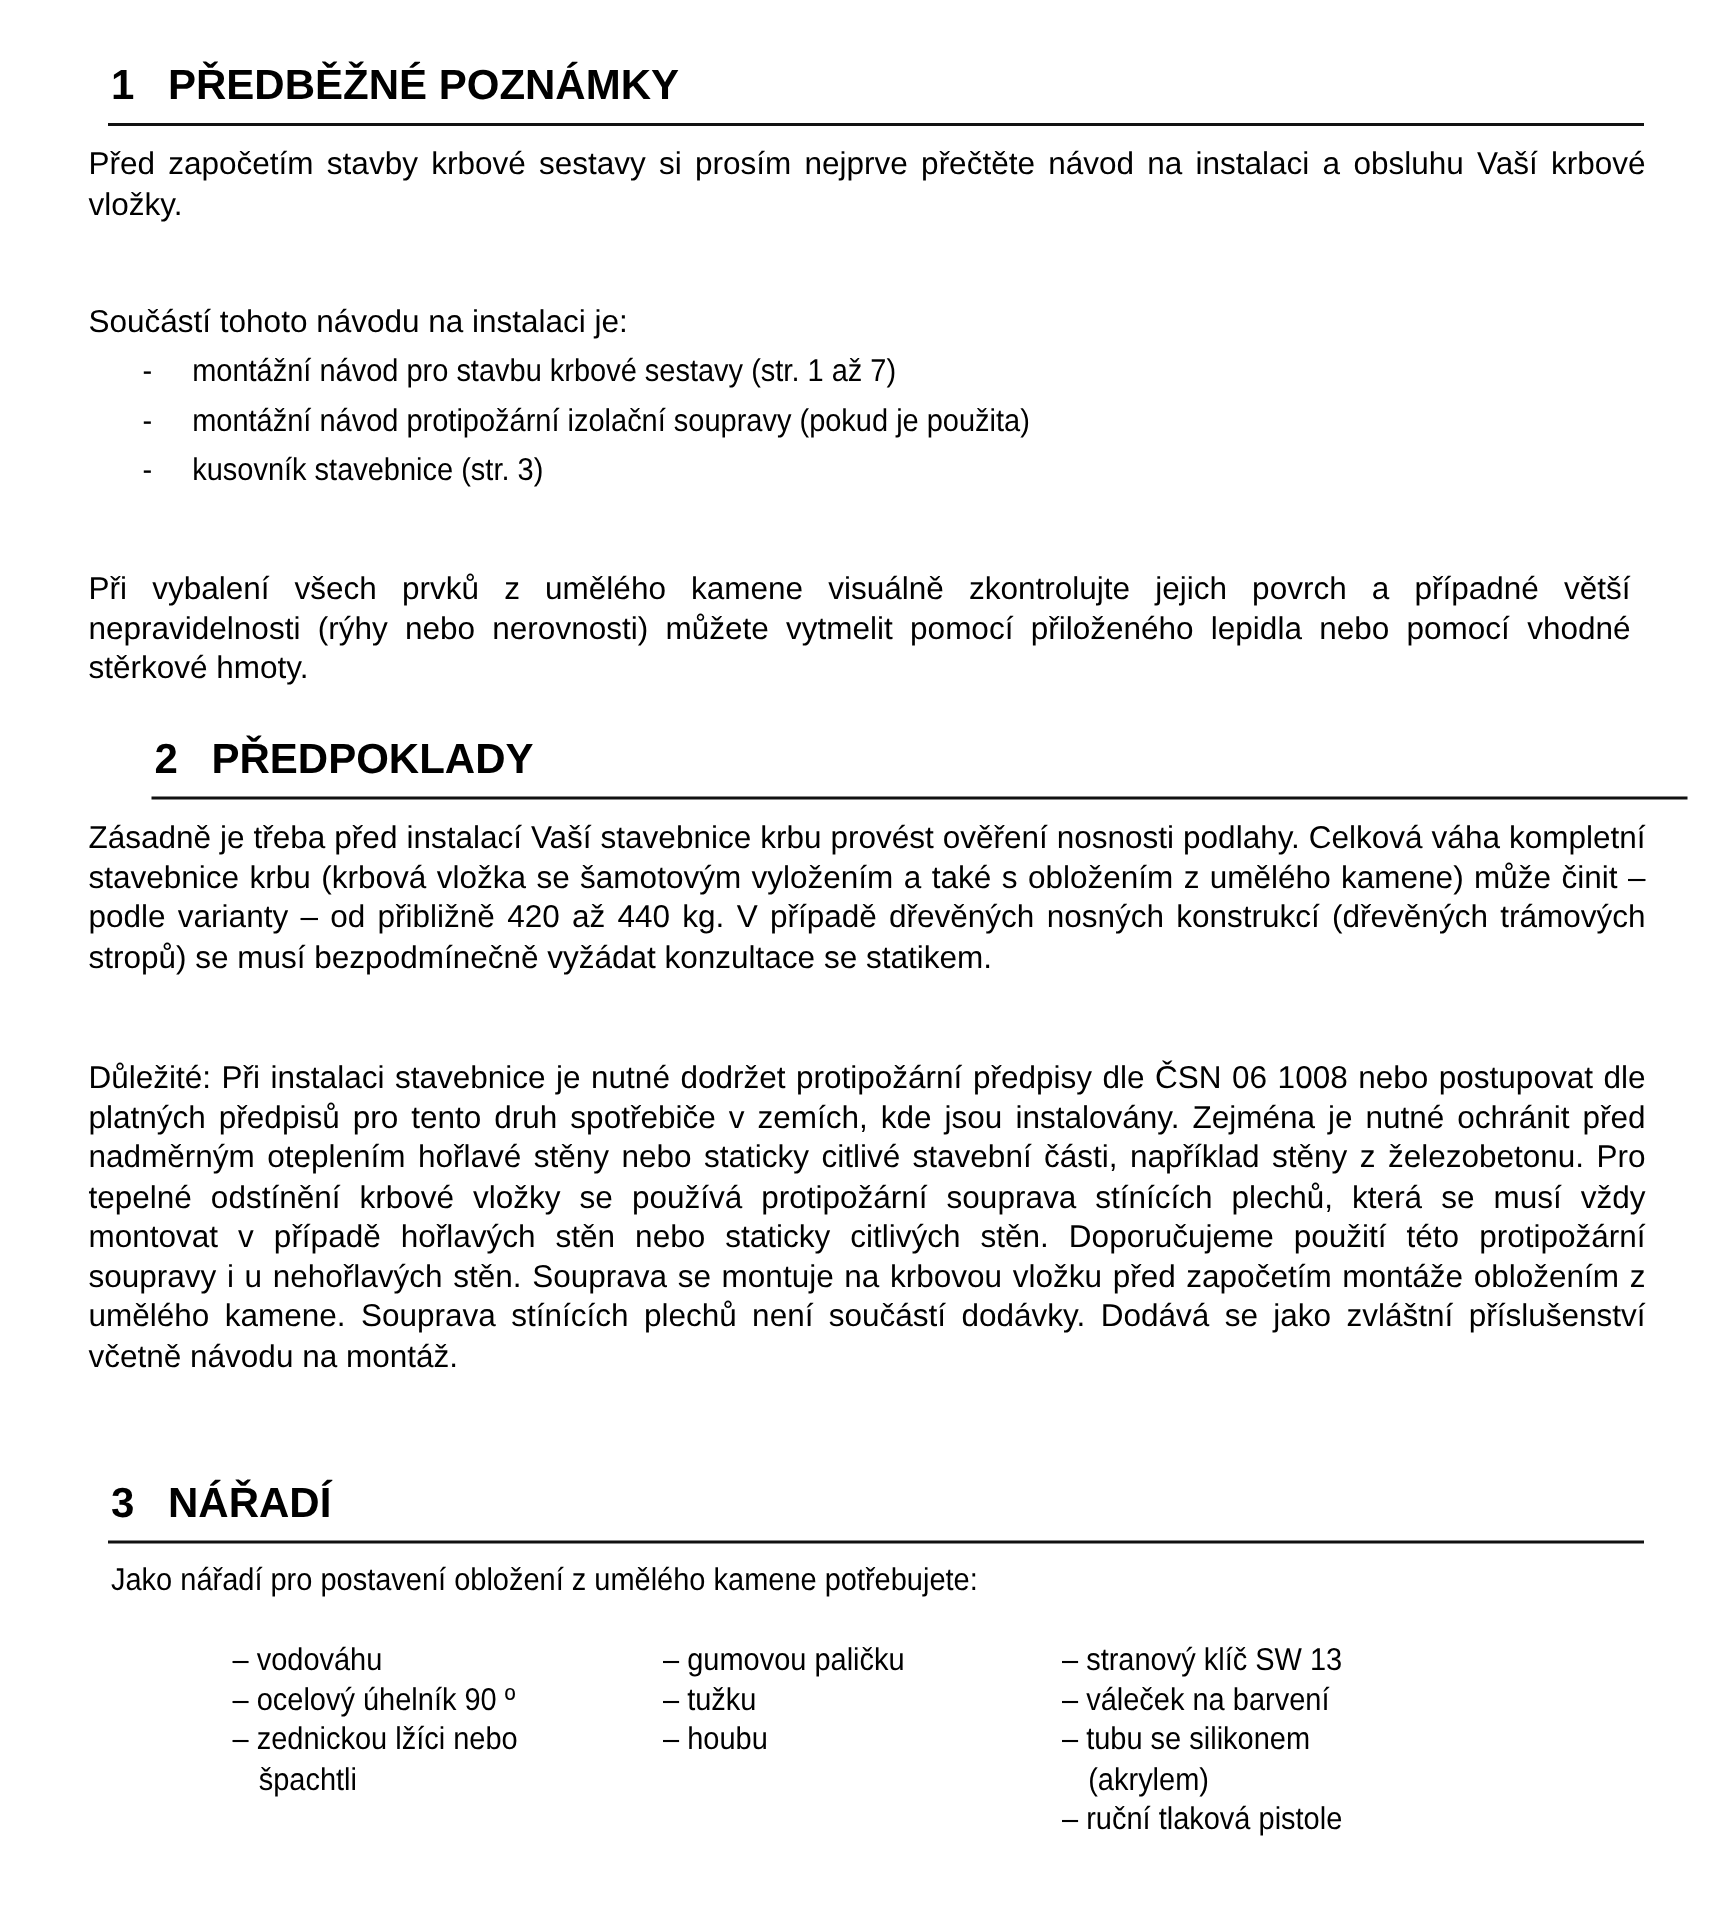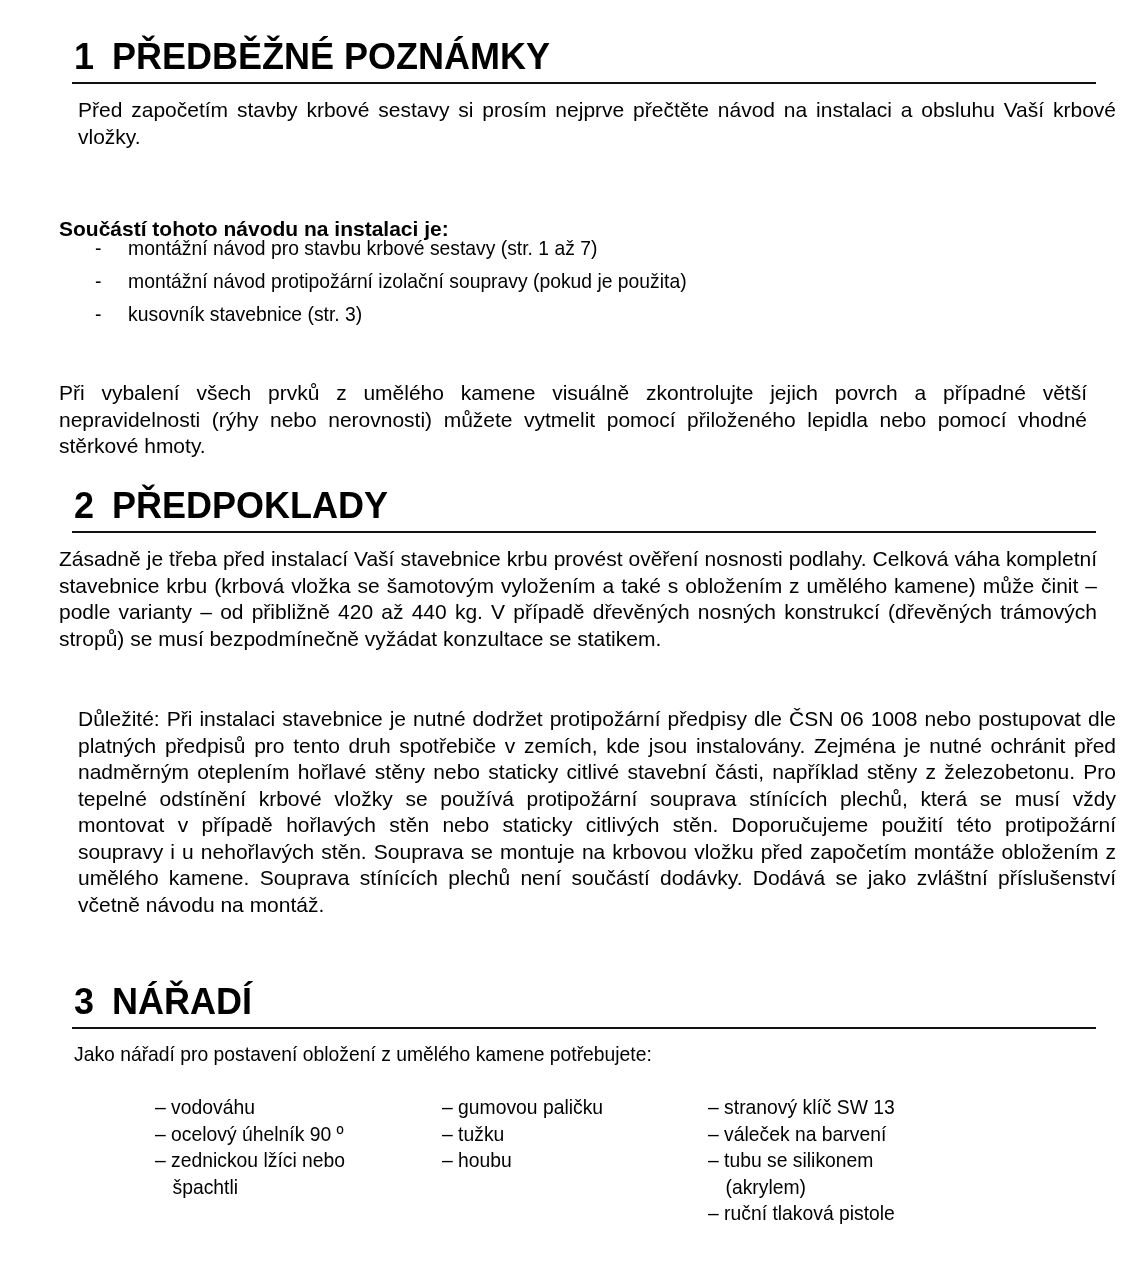--- a/index.html
+++ b/index.html
@@ -3,31 +3,31 @@
   <meta charset="utf-8">
   <style>
     html, body { margin: 0; padding: 0; background: #ffffff; }
     body {
       width: 1140px; height: 1272px; position: relative; overflow: hidden;
       font-family: "Liberation Sans", sans-serif; color: #000; font-size: 21px;
     }
     .h {
       position: absolute; left: 72px; width: 1024px;
       border-bottom: 2px solid #111;
-      font-weight: bold; font-size: 36px; line-height: 34px; padding-bottom: 8px;
+      font-weight: bold; font-size: 28px; line-height: 34px; padding-bottom: 8px;
     }
     .h .num { display: inline-block; width: 38px; padding-left: 2px; }
     .p {
       position: absolute; left: 59px; width: 1038px;
       line-height: 26.5px; text-align: justify;
     }
-    .p.last-left { text-align-last: left; margin-left: 19px; }
+    .p.last-left { text-align-last: left; }
     .b { font-weight: normal; }
     .cond { transform: scaleX(0.92); transform-origin: left top; }
-    .list-title { position: absolute; left: 59px; top: 216px; font-weight: bold; line-height: 26px; }
+    .list-title { position: absolute; left: 59px; top: 202px; font-weight: normal; line-height: 26px; }
     .bl { position: absolute; left: 95px; line-height: 26px; }
     .bl .dash { display: inline-block; width: 36px; }
     .tools-intro { position: absolute; left: 74px; top: 1041px; line-height: 26px; }
     .col { position: absolute; top: 1094px; line-height: 26.5px; }
     .col div { white-space: nowrap; }
     .col .cont { padding-left: 19px; }
   </style>
 </head>
 <body>
 
@@ -42,21 +42,21 @@
 </div>
 <div class="bl cond" style="top:268px;">
   <span class="dash">-</span><span>montážní návod protipožární izolační soupravy (pokud je použita)</span>
 </div>
 <div class="bl cond" style="top:301px;">
   <span class="dash">-</span><span>kusovník stavebnice (str. 3)</span>
 </div>
 
 <div class="p" style="top:380px; width:1028px;">Při vybalení všech prvků z umělého kamene visuálně zkontrolujte jejich povrch a případné větší nepravidelnosti (rýhy nebo nerovnosti) můžete vytmelit pomocí přiloženého lepidla nebo pomocí vhodné stěrkové hmoty.</div>
 
-<div class="h" style="top:489px;">
+<div class="h" style="top:489px;margin-left:29px;">
   <span class="num">2</span><span>PŘEDPOKLADY</span>
 </div>
 <div class="p" style="top:546px;">
   <span class="b">Zásadně je třeba před instalací Vaší stavebnice krbu provést ověření nosnosti podlahy.</span><span> Celková váha kompletní stavebnice krbu (krbová vložka se šamotovým vyložením a také s obložením z umělého kamene) může činit – podle varianty – od přibližně 420 až 440 kg. V případě dřevěných nosných konstrukcí (dřevěných trámových stropů) se musí bezpodmínečně vyžádat konzultace se statikem.</span>
 </div>
 <div class="p last-left" style="top:706px;">
   <span class="b">Důležité:</span><span> Při instalaci stavebnice je nutné dodržet protipožární předpisy dle ČSN 06 1008 nebo postupovat dle platných předpisů pro tento druh spotřebiče v zemích, kde jsou instalovány. Zejména je nutné ochránit před nadměrným oteplením hořlavé stěny nebo staticky citlivé stavební části, například stěny z železobetonu. Pro tepelné odstínění krbové vložky se používá protipožární souprava stínících plechů, která se musí vždy montovat v případě hořlavých stěn nebo staticky citlivých stěn. Doporučujeme použití této protipožární soupravy i u nehořlavých stěn. Souprava se montuje na krbovou vložku před započetím montáže obložením z umělého kamene.</span>
   <span class="b">Souprava stínících plechů není součástí dodávky. Dodává se jako zvláštní příslušenství včetně návodu na montáž.</span>
 </div>
 

